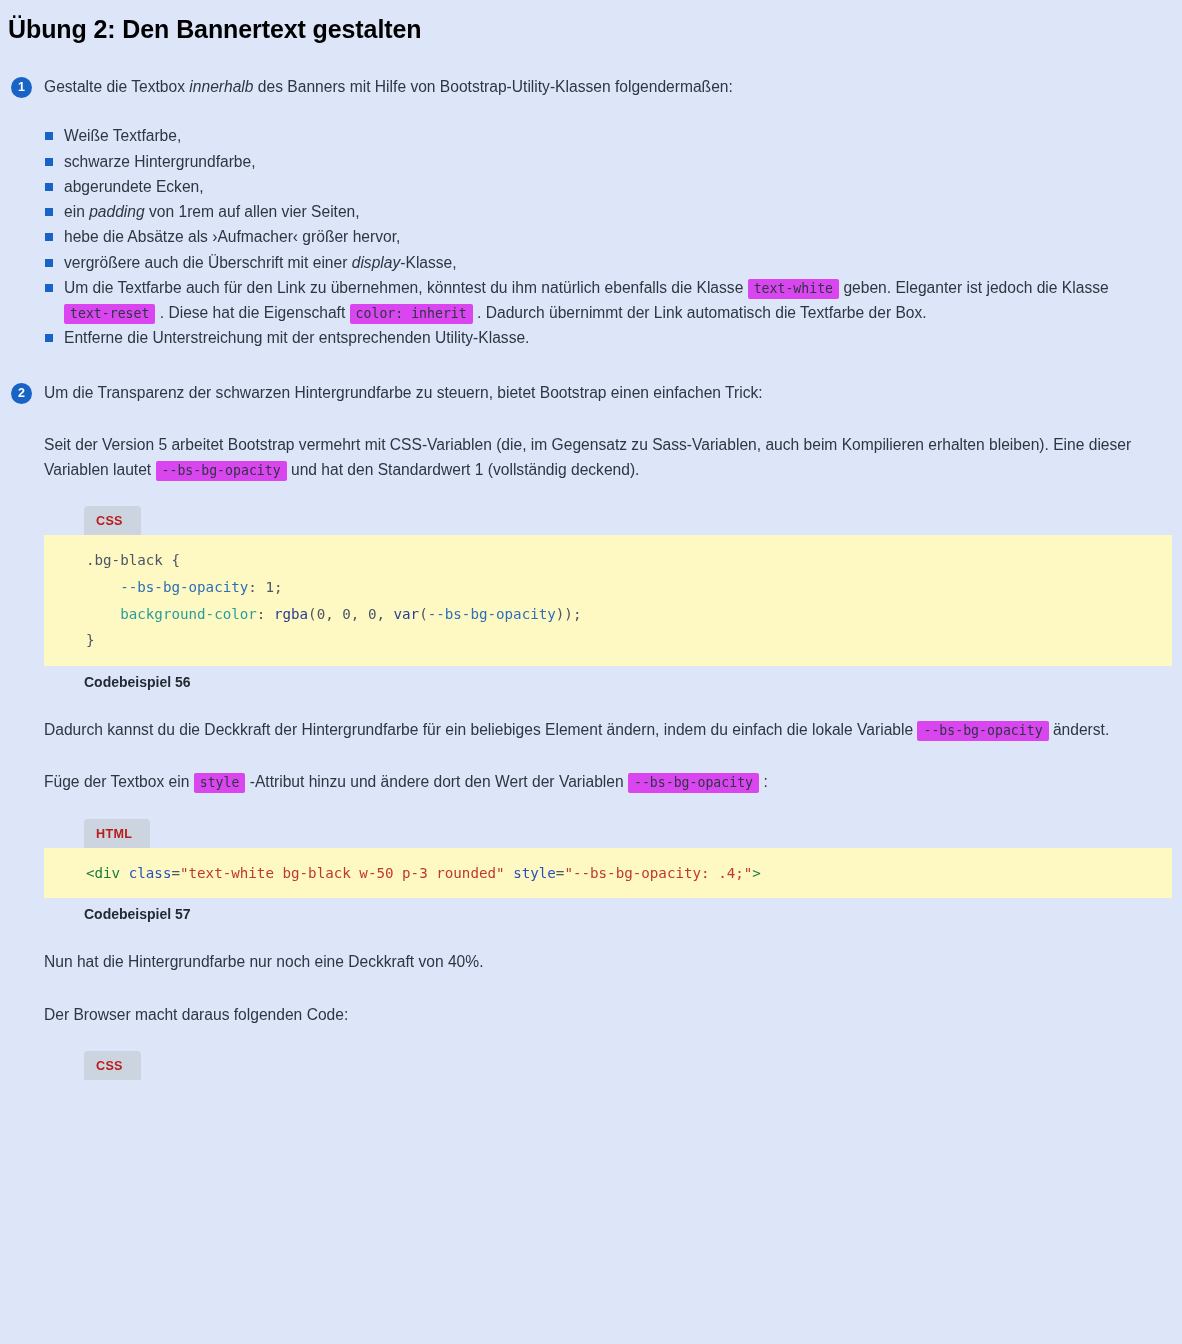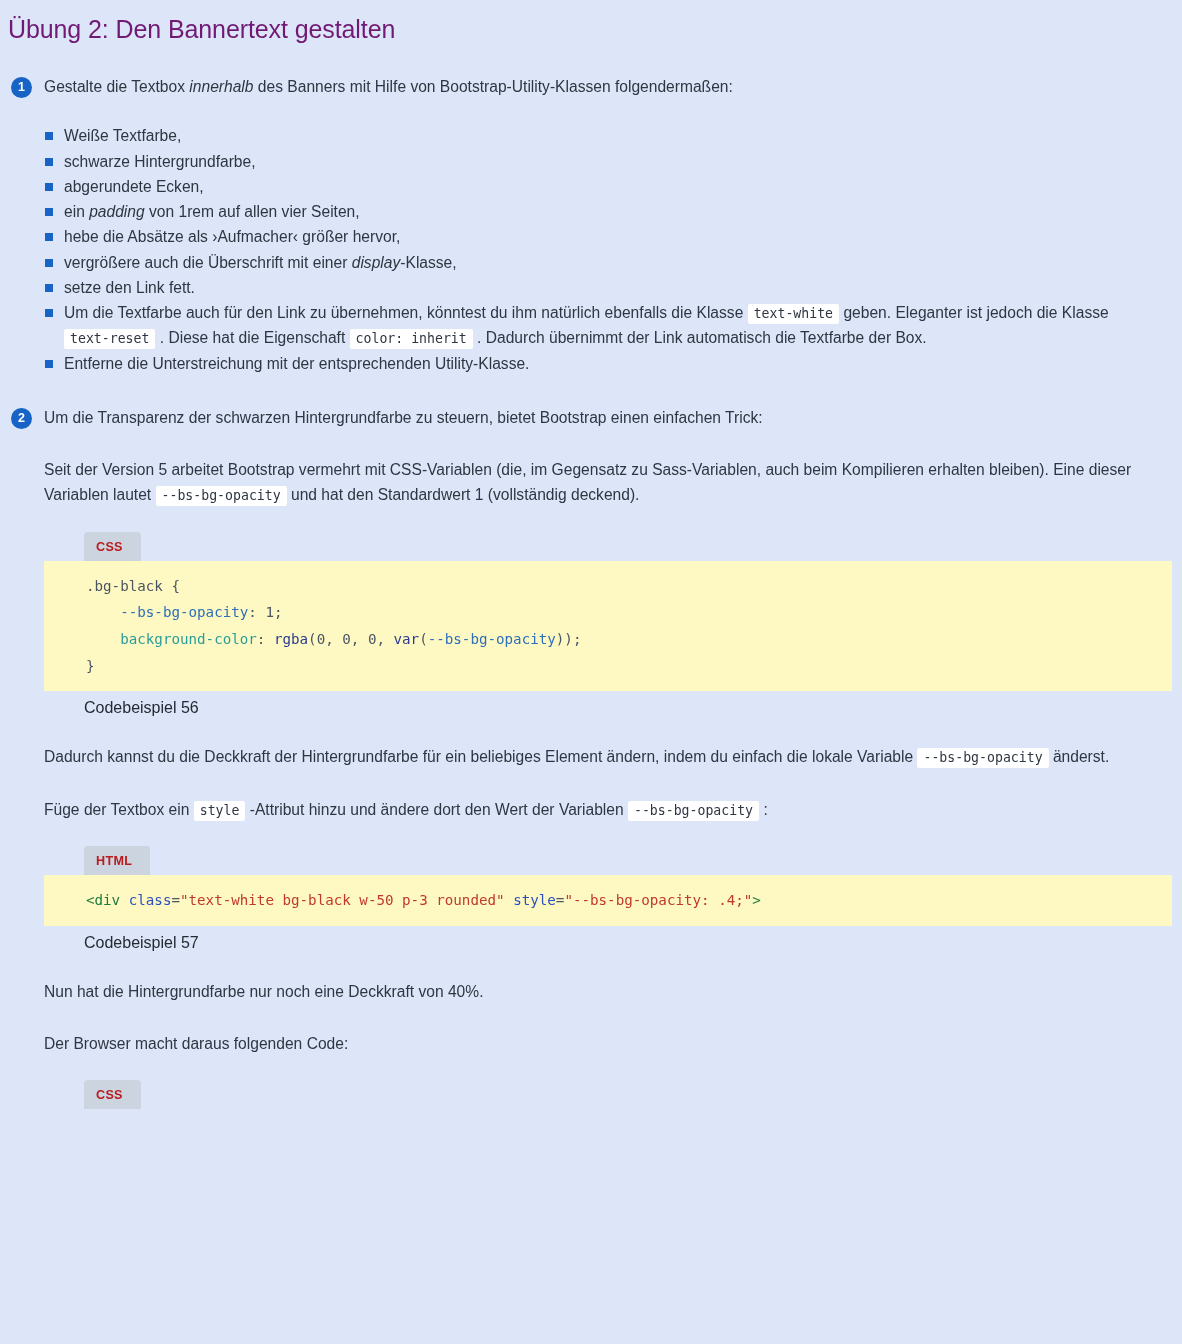--- a/index.html
+++ b/index.html
@@ -19,22 +19,22 @@
     width: 1182px;
     padding: 0;
     box-sizing: border-box;
   }
   
   .exercise-title {
     margin: 0;
     padding: 14px 0 0 8px;
     font-size: 25px;
     line-height: 1.25;
-    font-weight: normal;
-    color: #701a75;
+    font-weight: bold;
+    color: #000000;
     letter-spacing: -0.1px;
   }
 
   
   .steps {
     margin: 0;
     padding: 0;
     list-style: none;
   }
   .step {
@@ -97,21 +97,21 @@
     margin: 27px 0 0 0;
     padding-right: 46px;
   }
 
   em { font-style: italic; }
 
   
   code.inline {
     font-family: "DejaVu Sans Mono", "Liberation Mono", monospace;
     font-size: 13.2px;
-    background: #ffffff;
+    background: #d946ef;
     color: #2e3642;
     padding: 2px 6px 3px 6px;
     border-radius: 2px;
     white-space: nowrap;
   }
 
   
   .code-figure { margin: 24px 0 0 0; }
   .code-tab {
     display: inline-block;
@@ -130,22 +130,22 @@
     font-family: "DejaVu Sans Mono", "Liberation Mono", monospace;
     font-size: 14.2px;
     line-height: 1.88;
     white-space: pre;
     overflow-x: auto;
     color: #4b5563;
     margin-right: 10px;
   }
   .code-block .ln { display: block; padding-left: 42px; }
   .code-caption {
-    font-size: 16px;
-    font-weight: normal;
+    font-size: 14px;
+    font-weight: bold;
     color: #232a33;
     margin: 8px 0 0 40px;
   }
 
   
   .tok-var   { color: #2d6fb8; }
   .tok-prop  { color: #2a9d9a; }
   .tok-fn    { color: #2b3c91; }
   .tok-plain { color: #4b5563; }
   .tok-tag   { color: #1a7a3c; }
@@ -165,21 +165,20 @@
       <span class="step-marker">1</span>
       <div class="step-text"><span>Gestalte die Textbox </span><em>innerhalb</em><span> des Banners mit Hilfe von Bootstrap-Utility-Klassen folgendermaßen:</span></div>
 
       <ul class="bullets">
         <li class="bullet"><span>Weiße Textfarbe,</span></li>
         <li class="bullet"><span>schwarze Hintergrundfarbe,</span></li>
         <li class="bullet"><span>abgerundete Ecken,</span></li>
         <li class="bullet"><span>ein </span><em>padding</em><span> von 1rem auf allen vier Seiten,</span></li>
         <li class="bullet"><span>hebe die Absätze als ›Aufmacher‹ größer hervor,</span></li>
         <li class="bullet"><span>vergrößere auch die Überschrift mit einer </span><em>display</em><span>-Klasse,</span></li>
-        <li class="bullet"><span>setze den Link fett.</span></li>
         <li class="bullet"><span>Um die Textfarbe auch für den Link zu übernehmen, könntest du ihm natürlich ebenfalls die Klasse </span><code class="inline">text-white</code><span> geben. Eleganter ist jedoch die Klasse </span><code class="inline">text-reset</code><span> . Diese hat die Eigenschaft </span><code class="inline">color: inherit</code><span> . Dadurch übernimmt der Link automatisch die Textfarbe der Box.</span></li>
         <li class="bullet"><span>Entferne die Unterstreichung mit der entsprechenden Utility-Klasse.</span></li>
       </ul>
     </li>
 
     <li class="step">
       <span class="step-marker">2</span>
       <div class="step-text">Um die Transparenz der schwarzen Hintergrundfarbe zu steuern, bietet Bootstrap einen einfachen Trick:</div>
 
       <p class="para"><span>Seit der Version 5 arbeitet Bootstrap vermehrt mit CSS-Variablen (die, im Gegensatz zu Sass-Variablen, auch beim Kompilieren erhalten bleiben). Eine dieser Variablen lautet </span><code class="inline">--bs-bg-opacity</code><span> und hat den Standardwert 1 (vollständig deckend).</span></p>

